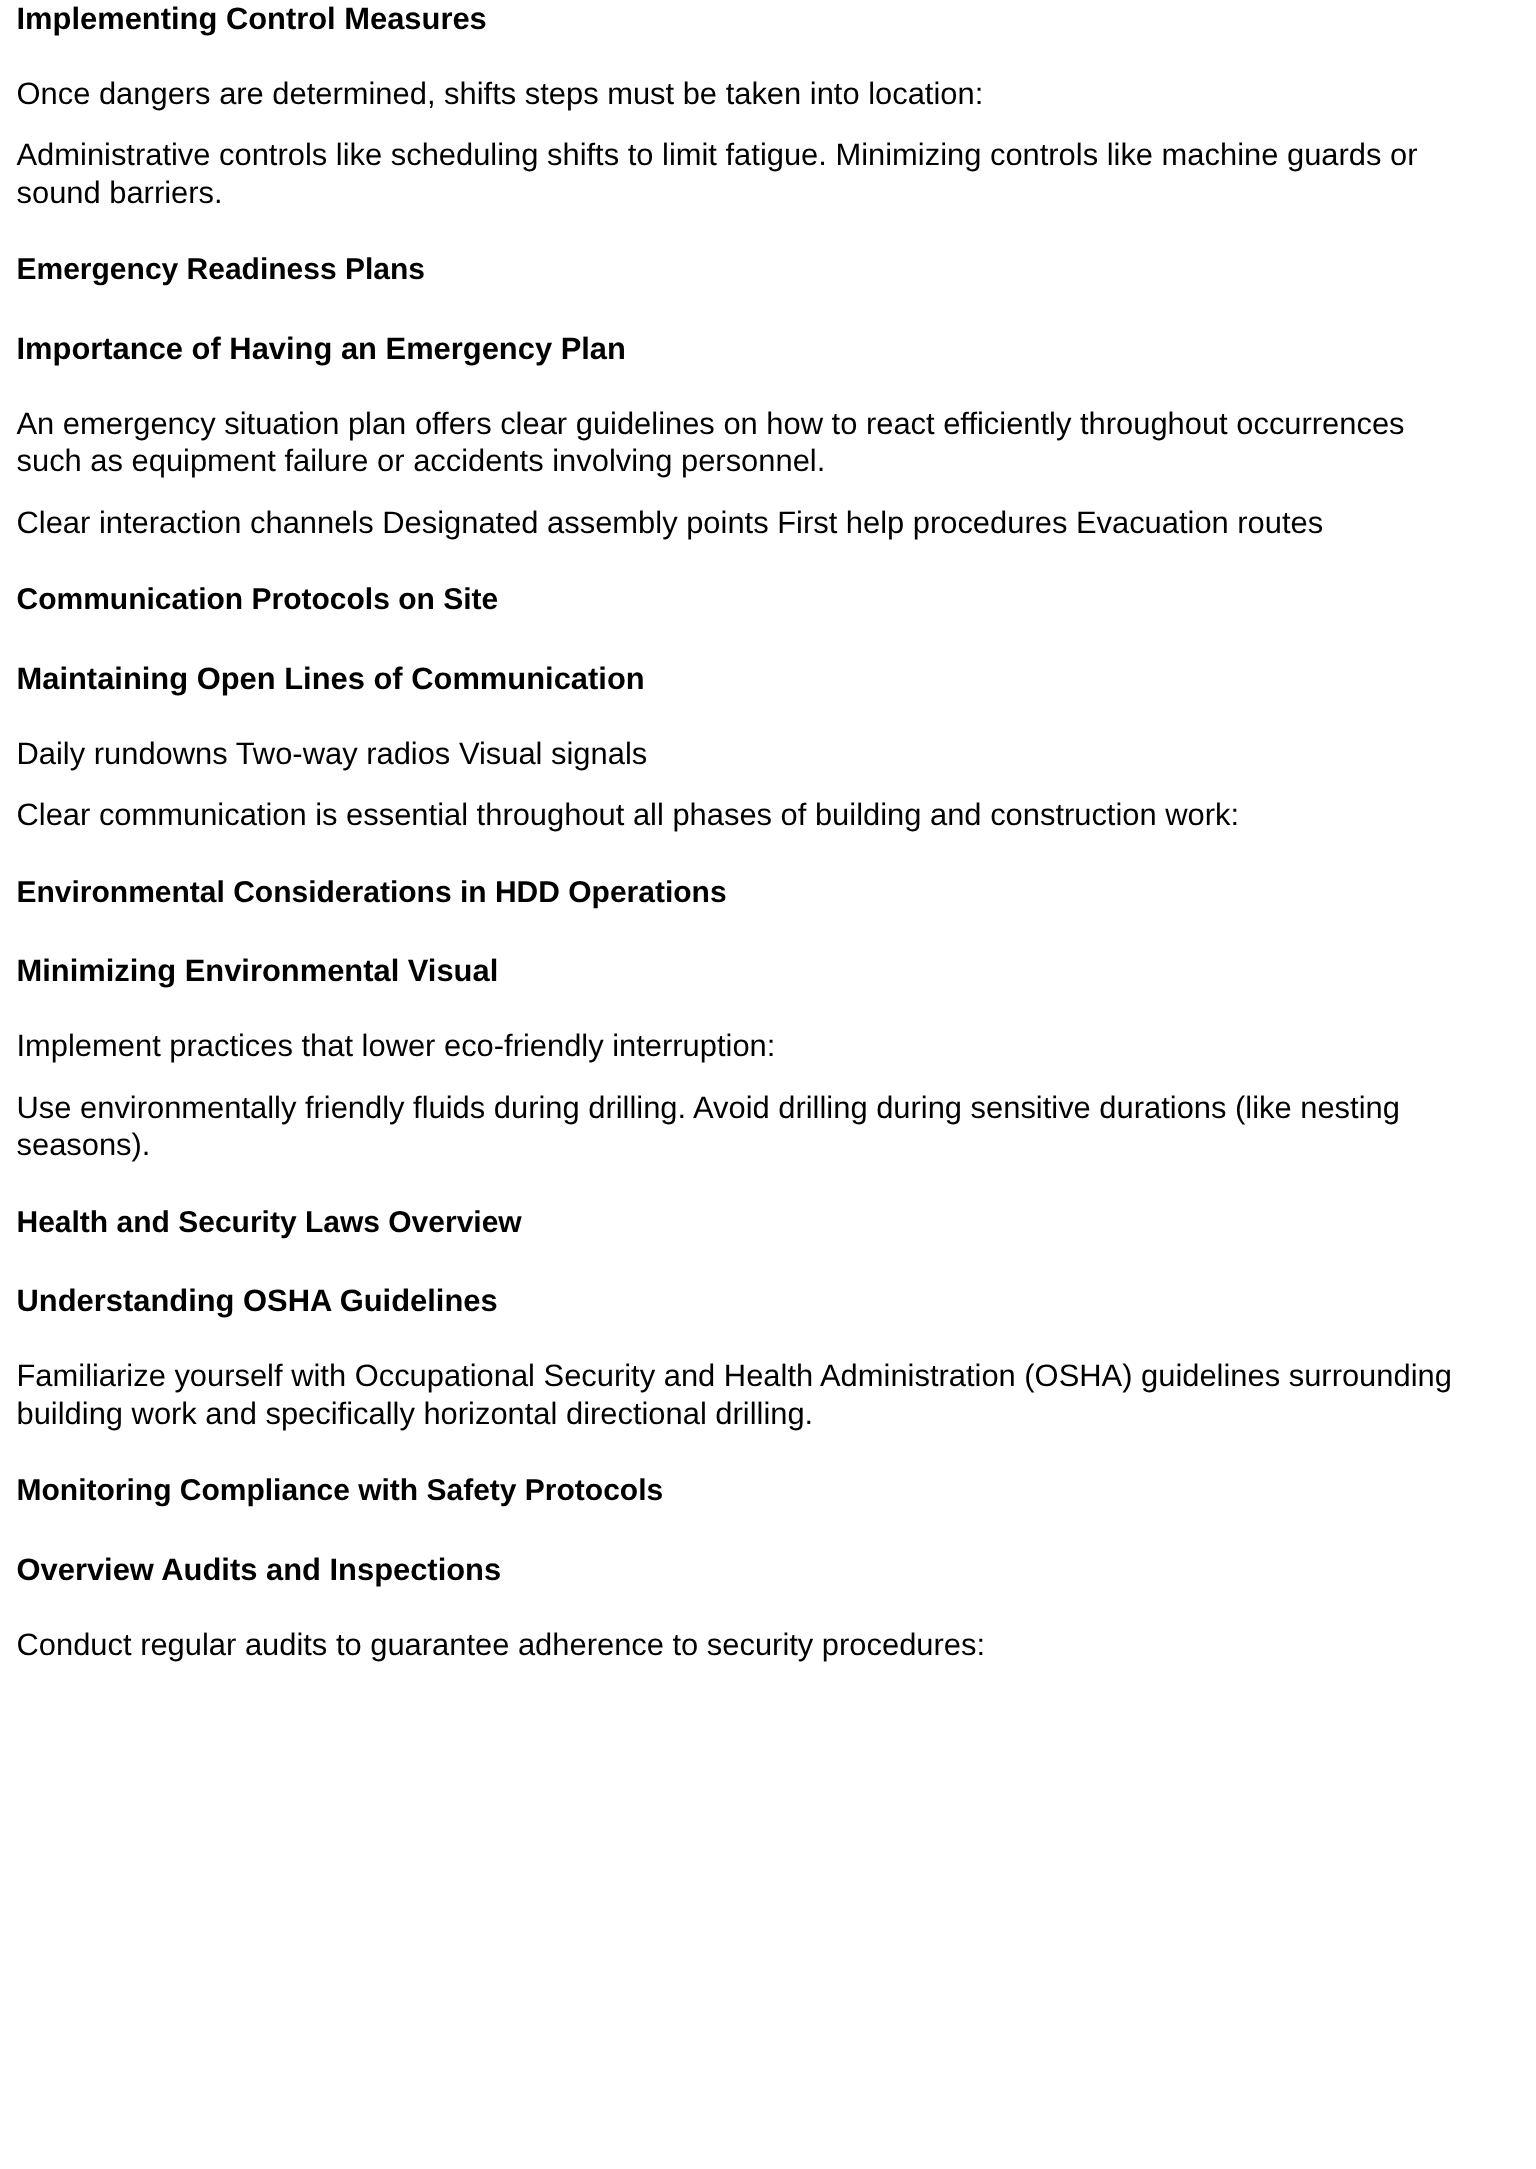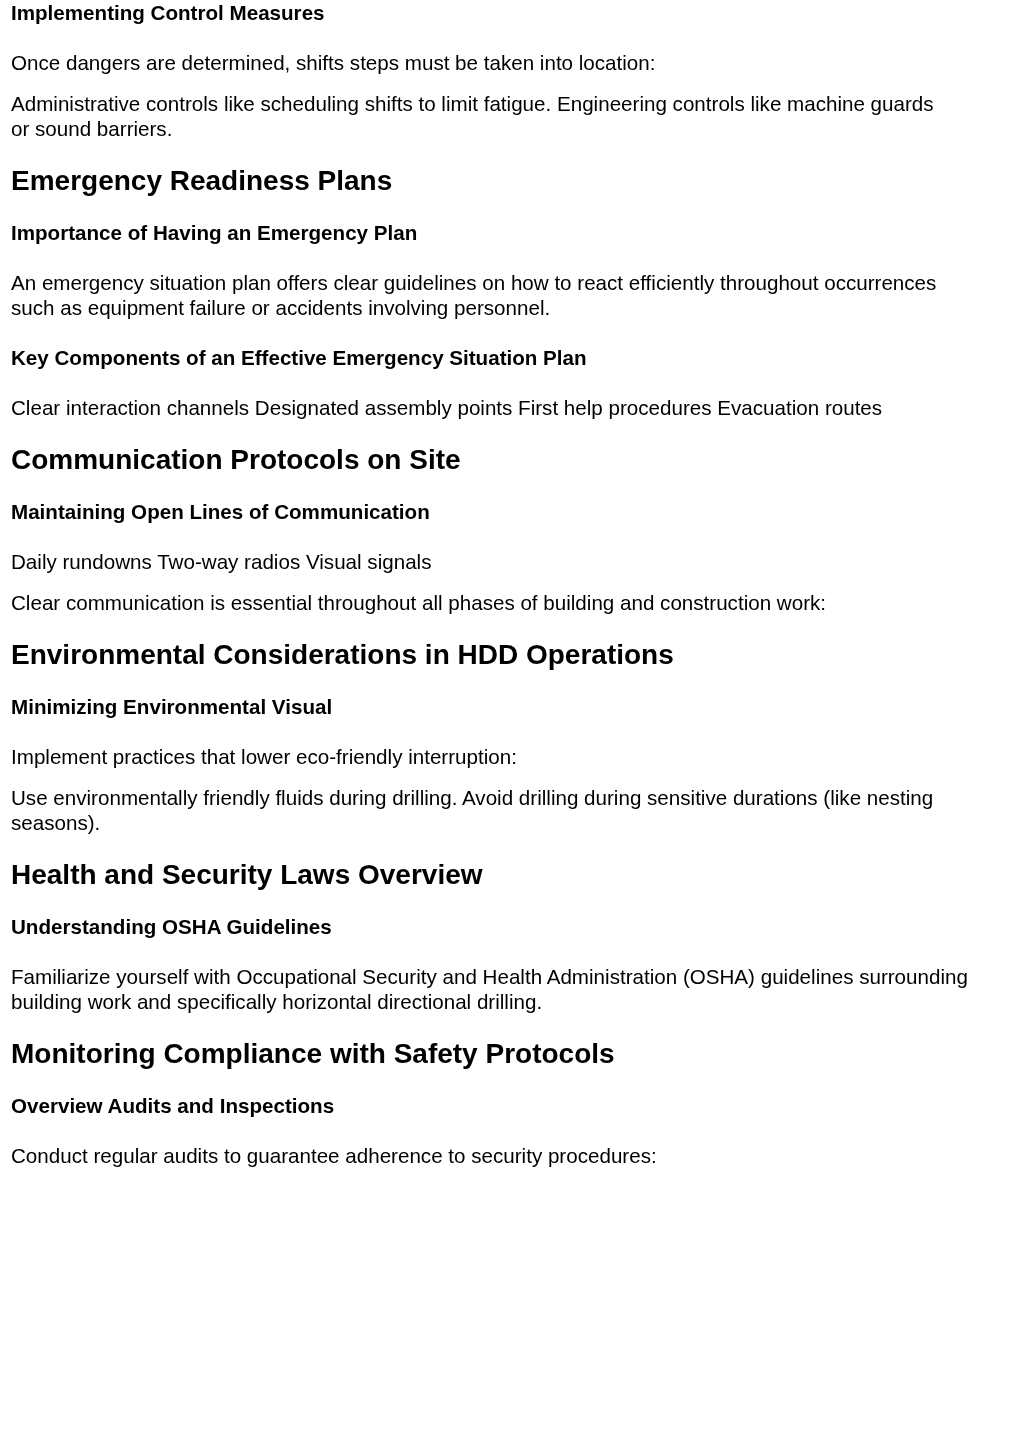--- a/index.html
+++ b/index.html
@@ -18,21 +18,21 @@
     width: 1024px;
     min-height: 1446px;
     padding: 0 11px;
     color: #000000;
     font-family: Liberation Sans, sans-serif;
     font-size: 20.6px;
     line-height: 25px;
   }
   .doc > :first-child { margin-top: 0; }
   .doc h2 {
-    font-size: 28px;
+    font-size: 20px;
     line-height: 29px;
     font-weight: bold;
     margin: 25px 0;
   }
   .doc h3 {
     font-size: 20.6px;
     line-height: 25px;
     font-weight: bold;
     margin: 25px 0;
   }
@@ -46,26 +46,25 @@
   .indent {
     margin: 18px -15px 18px 48px;
   }
 </style>
 </head>
 <body>
 
 <div class="doc">
   <h3>Implementing Control Measures</h3>
   <p>Once dangers are determined, shifts steps must be taken into location:</p>
-  <p class="w945">Administrative controls like scheduling shifts to limit fatigue. Engineering controls like machine guards or sound barriers.</p>
+  <p class="w945">Administrative controls like scheduling shifts to limit fatigue. Minimizing controls like machine guards or sound barriers.</p>
 
   <h2>Emergency Readiness Plans</h2>
   <h3>Importance of Having an Emergency Plan</h3>
   <p class="w960">An emergency situation plan offers clear guidelines on how to react efficiently throughout occurrences such as equipment failure or accidents involving personnel.</p>
-  <h3>Key Components of an Effective Emergency Situation Plan</h3>
   <p>Clear interaction channels Designated assembly points First help procedures Evacuation routes</p>
 
   <h2>Communication Protocols on Site</h2>
   <h3>Maintaining Open Lines of Communication</h3>
   <p>Daily rundowns Two-way radios Visual signals</p>
   <p>Clear communication is essential throughout all phases of building and construction work:</p>
 
   <h2>Environmental Considerations in HDD Operations</h2>
   <h3>Minimizing Environmental Visual</h3>
   <p>Implement practices that lower eco-friendly interruption:</p>

